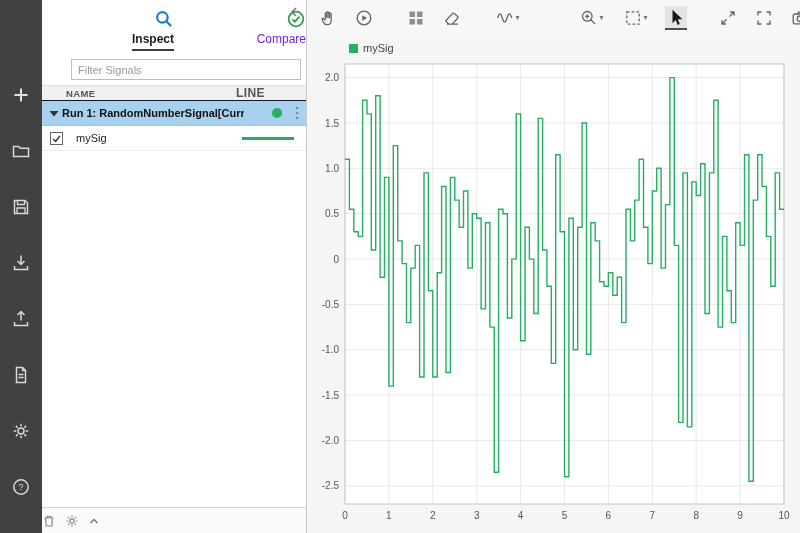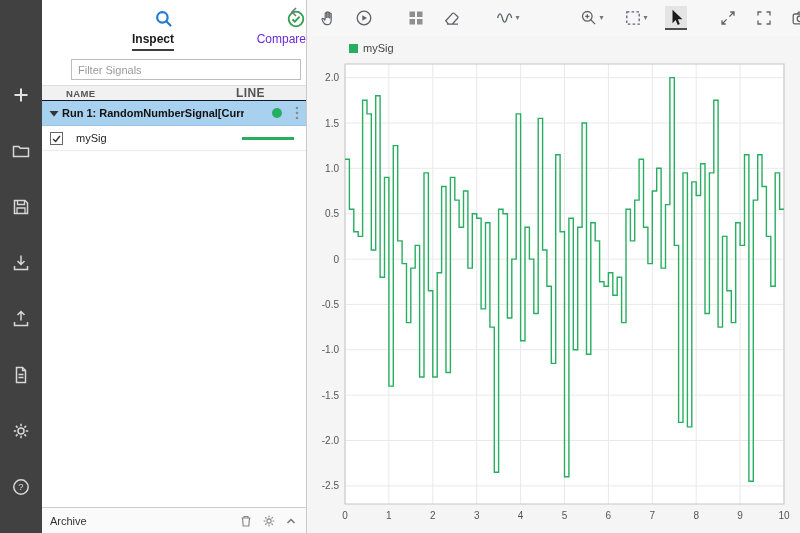--- a/index.html
+++ b/index.html
@@ -176,21 +176,20 @@
             <path d="M2.5 7l3 3 5-6.5" stroke="#333" stroke-width="1.7" fill="none"></path>
           </svg>
       </span>
       <span class="sig-label">mySig</span>
       <span class="line-sample" style="background: rgb(39, 174, 96);"></span>
     </div>
 
     <div class="side-spacer"></div>
 
     <div class="accordion-bar">
-      <span class="bar-label">Archive</span>
       <span class="bar-icons">
         <span class="ico">
           <svg width="14" height="14" viewBox="0 0 14 14">
               <path d="M2.5 4h9M5 4V2.5h4V4M3.5 4l.7 8h5.6l.7-8" stroke="#888" stroke-width="1.2" fill="none"></path>
             </svg>
         </span>
         <span class="ico">
           <svg width="14" height="14" viewBox="0 0 14 14">
               <circle cx="7" cy="7" r="2.1" stroke="#888" stroke-width="1.1" fill="none"></circle>
               <path d="M7 1.6v1.8M7 10.6v1.8M1.6 7h1.8M10.6 7h1.8M3.2 3.2l1.3 1.3M9.5 9.5l1.3 1.3M3.2 10.8l1.3-1.3M9.5 4.5l1.3-1.3" stroke="#888" stroke-width="1.1" fill="none"></path>

